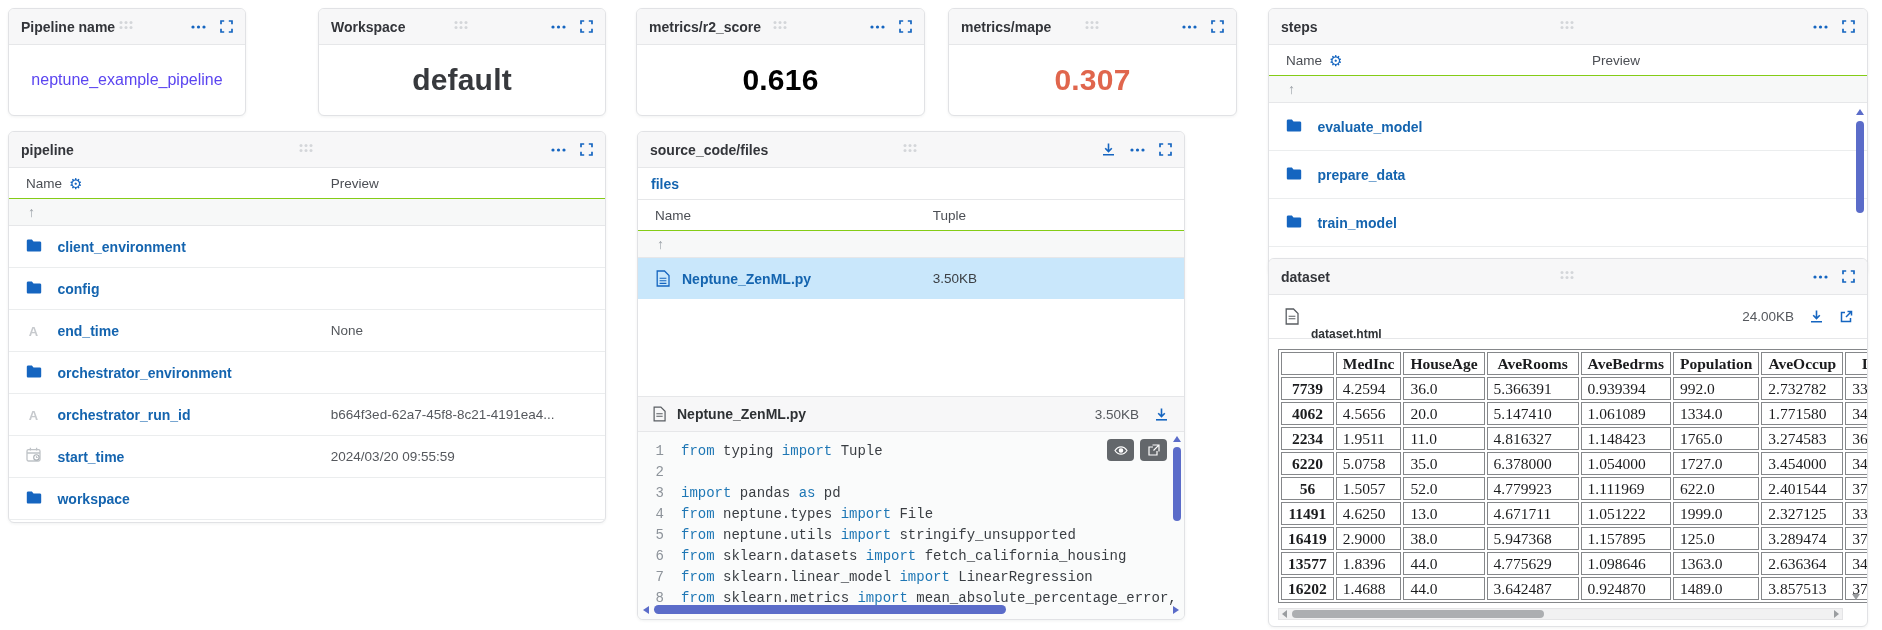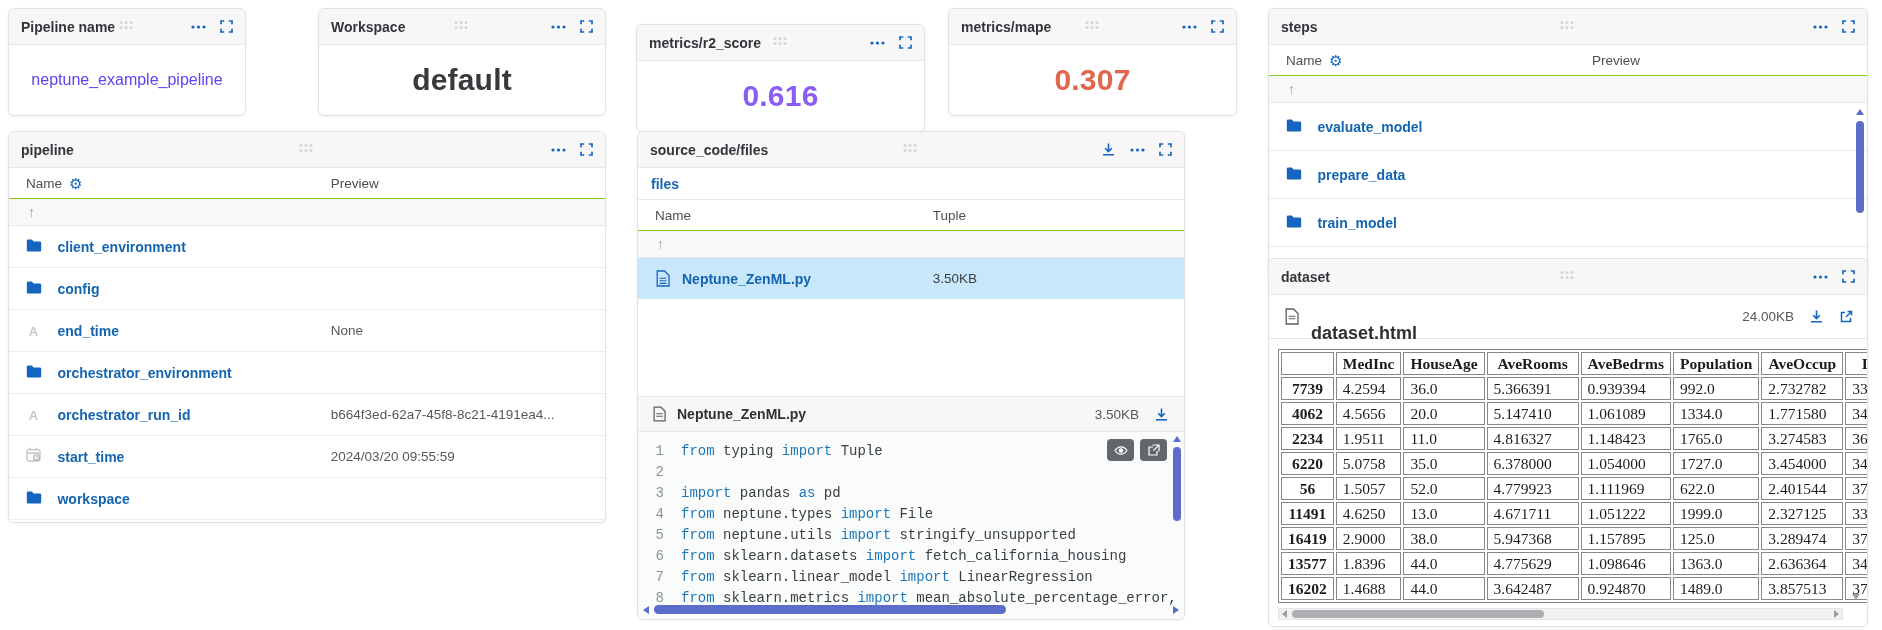--- a/index.html
+++ b/index.html
@@ -63,21 +63,21 @@
   .hs-thumb{position:absolute;left:13px;top:0;height:9px;background:#5b6cc9;border-radius:5px;cursor:pointer;}
   .tri-left{border-top:4px solid transparent;border-bottom:4px solid transparent;border-right:6px solid #5b6cc9;left:2px;top:1px;}
   .tri-right{border-top:4px solid transparent;border-bottom:4px solid transparent;border-left:6px solid #5b6cc9;right:2px;top:1px;}
   .vscroll{position:absolute;width:9px;}
   .vs-thumb{position:absolute;left:0;width:8px;background:#5b6cc9;border-radius:4px;cursor:pointer;}
   .tri-up{border-left:4px solid transparent;border-right:4px solid transparent;border-bottom:6px solid #5b6cc9;left:0;top:0;}
   .tri-down{border-left:4px solid transparent;border-right:4px solid transparent;border-top:6px solid #5b6cc9;left:0;bottom:0;}
   
   .ds-file-row{height:44px;border-bottom:1px solid #e6e7e9;display:flex;align-items:center;
                padding:0 14px 0 16px;box-sizing:border-box;flex:none;}
-  .ds-name{font-weight:700;font-size:18px;color:#2e3134;margin-left:12px;margin-top:34px;}
+  .ds-name{font-weight:700;font-size:12px;color:#2e3134;margin-left:12px;margin-top:34px;}
   .ds-right{margin-left:auto;display:flex;align-items:center;gap:15px;}
   .ds-size{font-size:13.5px;color:#55585d;}
   .df-wrap{position:absolute;left:0;right:0;top:80px;bottom:0;overflow:hidden;padding:10px 0 0 9px;}
   table.dataframe{border-collapse:separate;border-spacing:2px;border:1px solid #85878a;
         font-family:"Liberation Serif","DejaVu Serif",serif;font-size:15.5px;color:#1b1c1e;background:#fff;}
   .dataframe th,.dataframe td{border:1px solid #85878a;padding:1px 6px;white-space:nowrap;line-height:19px;}
   .dataframe thead th{font-weight:700;text-align:center;}
   .dataframe tbody th{font-weight:700;text-align:center;}
   .dataframe td{text-align:left;}
   .dataframe th:nth-child(1){min-width:32px;}
@@ -156,21 +156,21 @@
               <path d="M1 4.2V1h3.2M8.8 1H12v3.2M12 8.8V12H8.8M4.2 12H1V8.8"></path>
             </svg>
           </span>
       </span>
     </header>
     <div class="cbody">
       <span class="bigval" style="color: rgb(55, 57, 61);">default</span>
     </div>
   </section>
 
-  <section class="card" style="left:636px;top:24px;width:289px;height:108px">
+  <section class="card" style="left:636px;top:8px;width:289px;height:108px">
     <header class="chead">
       <span class="ctitle">metrics/r2_score</span>
       <span class="dots">
           <i></i>
           <i></i>
           <i></i>
           <i></i>
           <i></i>
           <i></i>
         </span>
@@ -183,21 +183,21 @@
             </svg>
           </span>
         <span class="icon-btn">
             <svg width="13" height="13" viewBox="0 0 13 13" fill="none" stroke="#1565c0" stroke-width="1.7">
               <path d="M1 4.2V1h3.2M8.8 1H12v3.2M12 8.8V12H8.8M4.2 12H1V8.8"></path>
             </svg>
           </span>
       </span>
     </header>
     <div class="cbody">
-      <span class="bigval" style="color: #8b5cf6;">0.616</span>
+      <span class="bigval" style="color: #000000;">0.616</span>
     </div>
   </section>
 
   <section class="card" style="left:948px;top:8px;width:289px;height:108px">
     <header class="chead">
       <span class="ctitle">metrics/mape</span>
       <span class="dots">
           <i></i>
           <i></i>
           <i></i>

